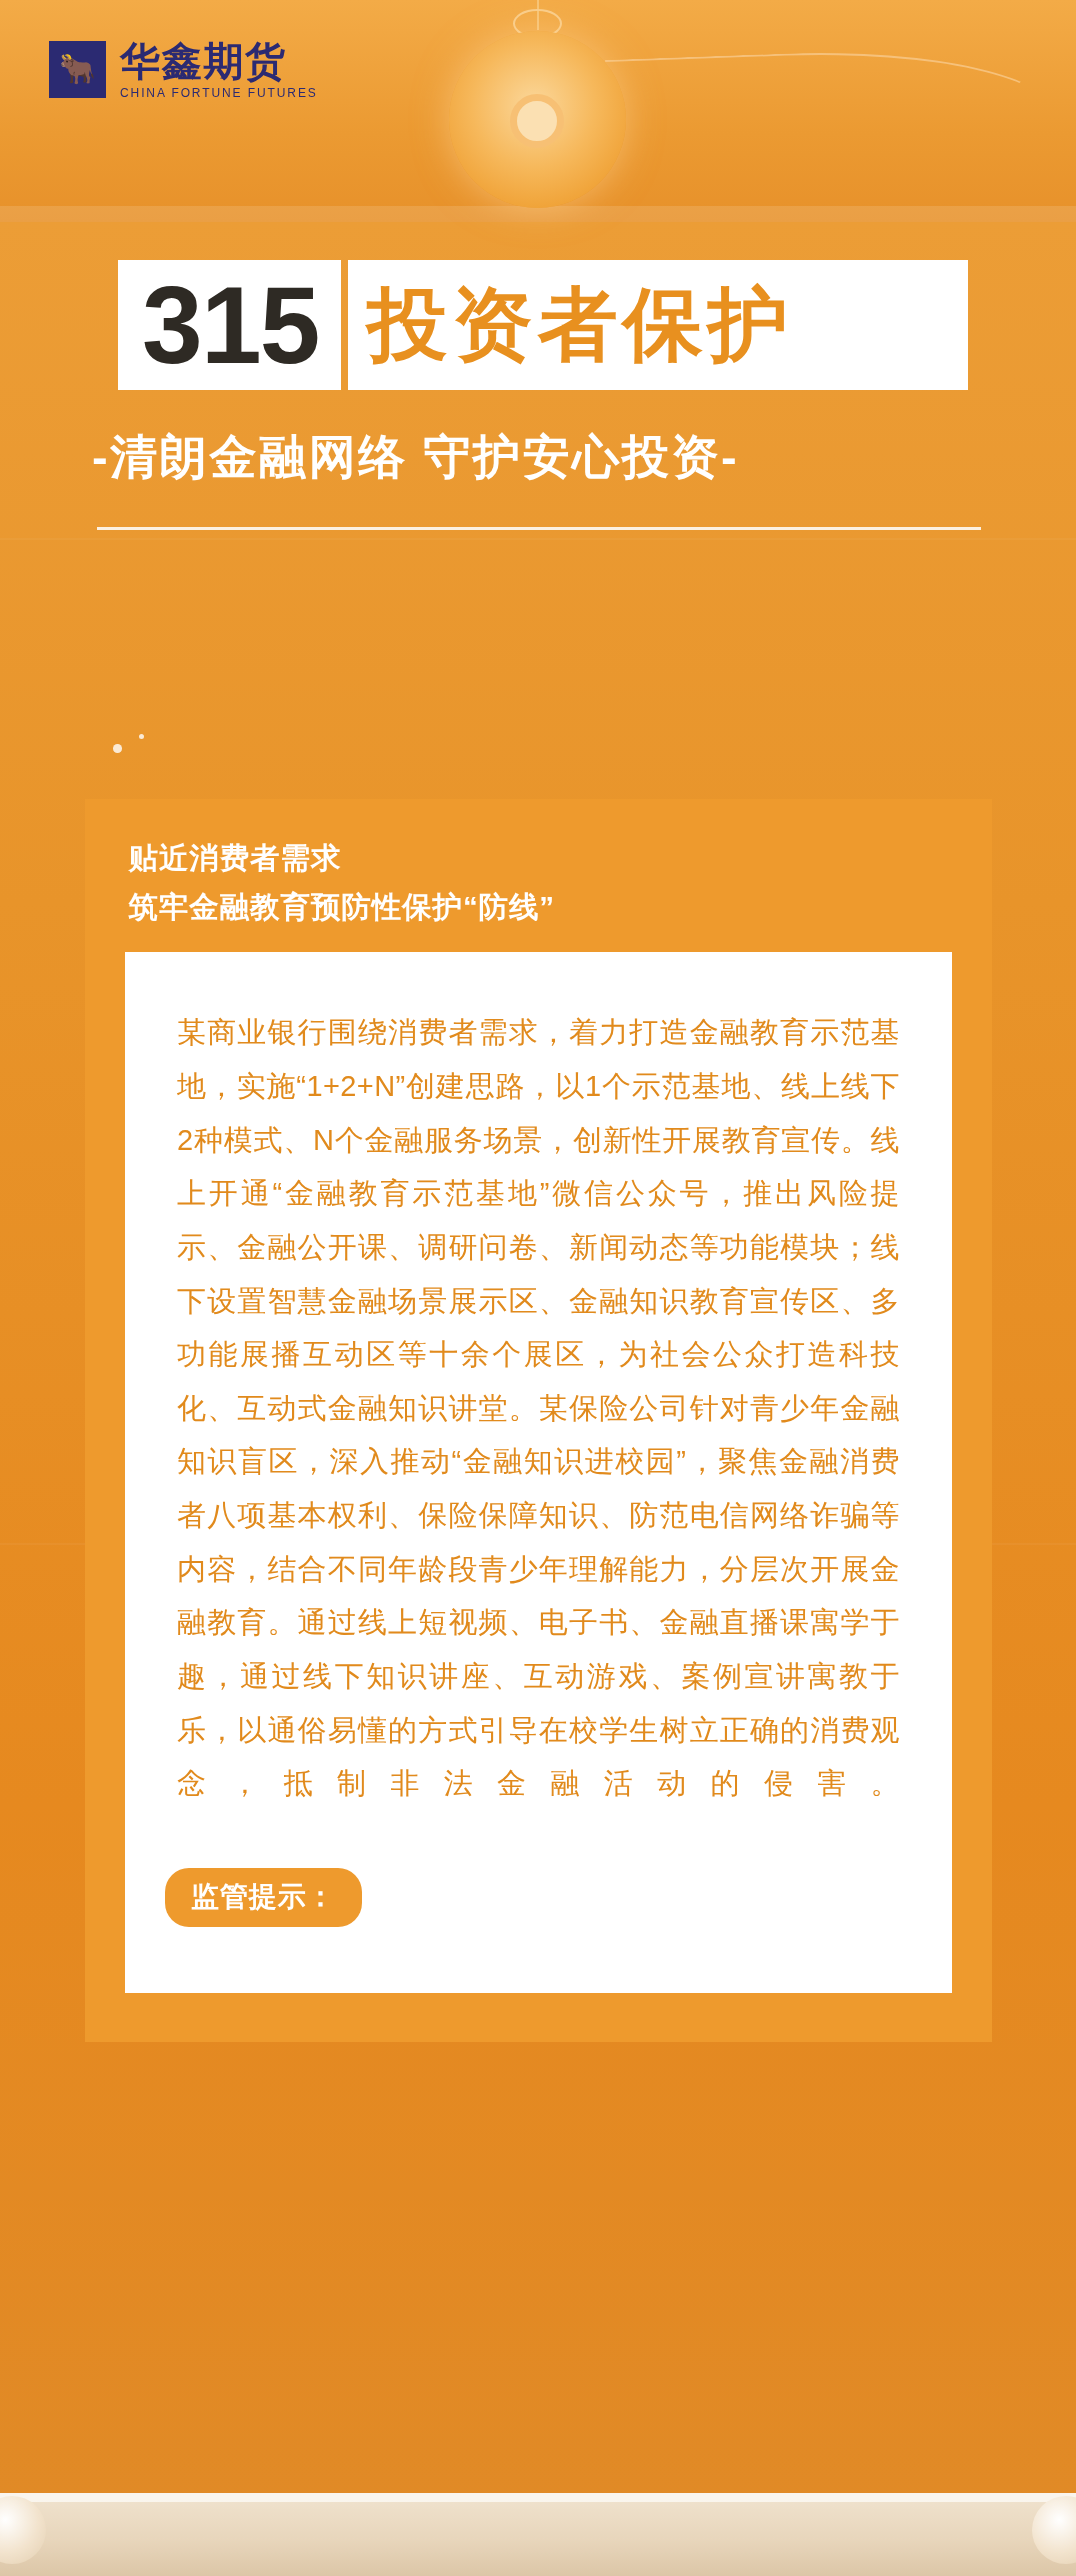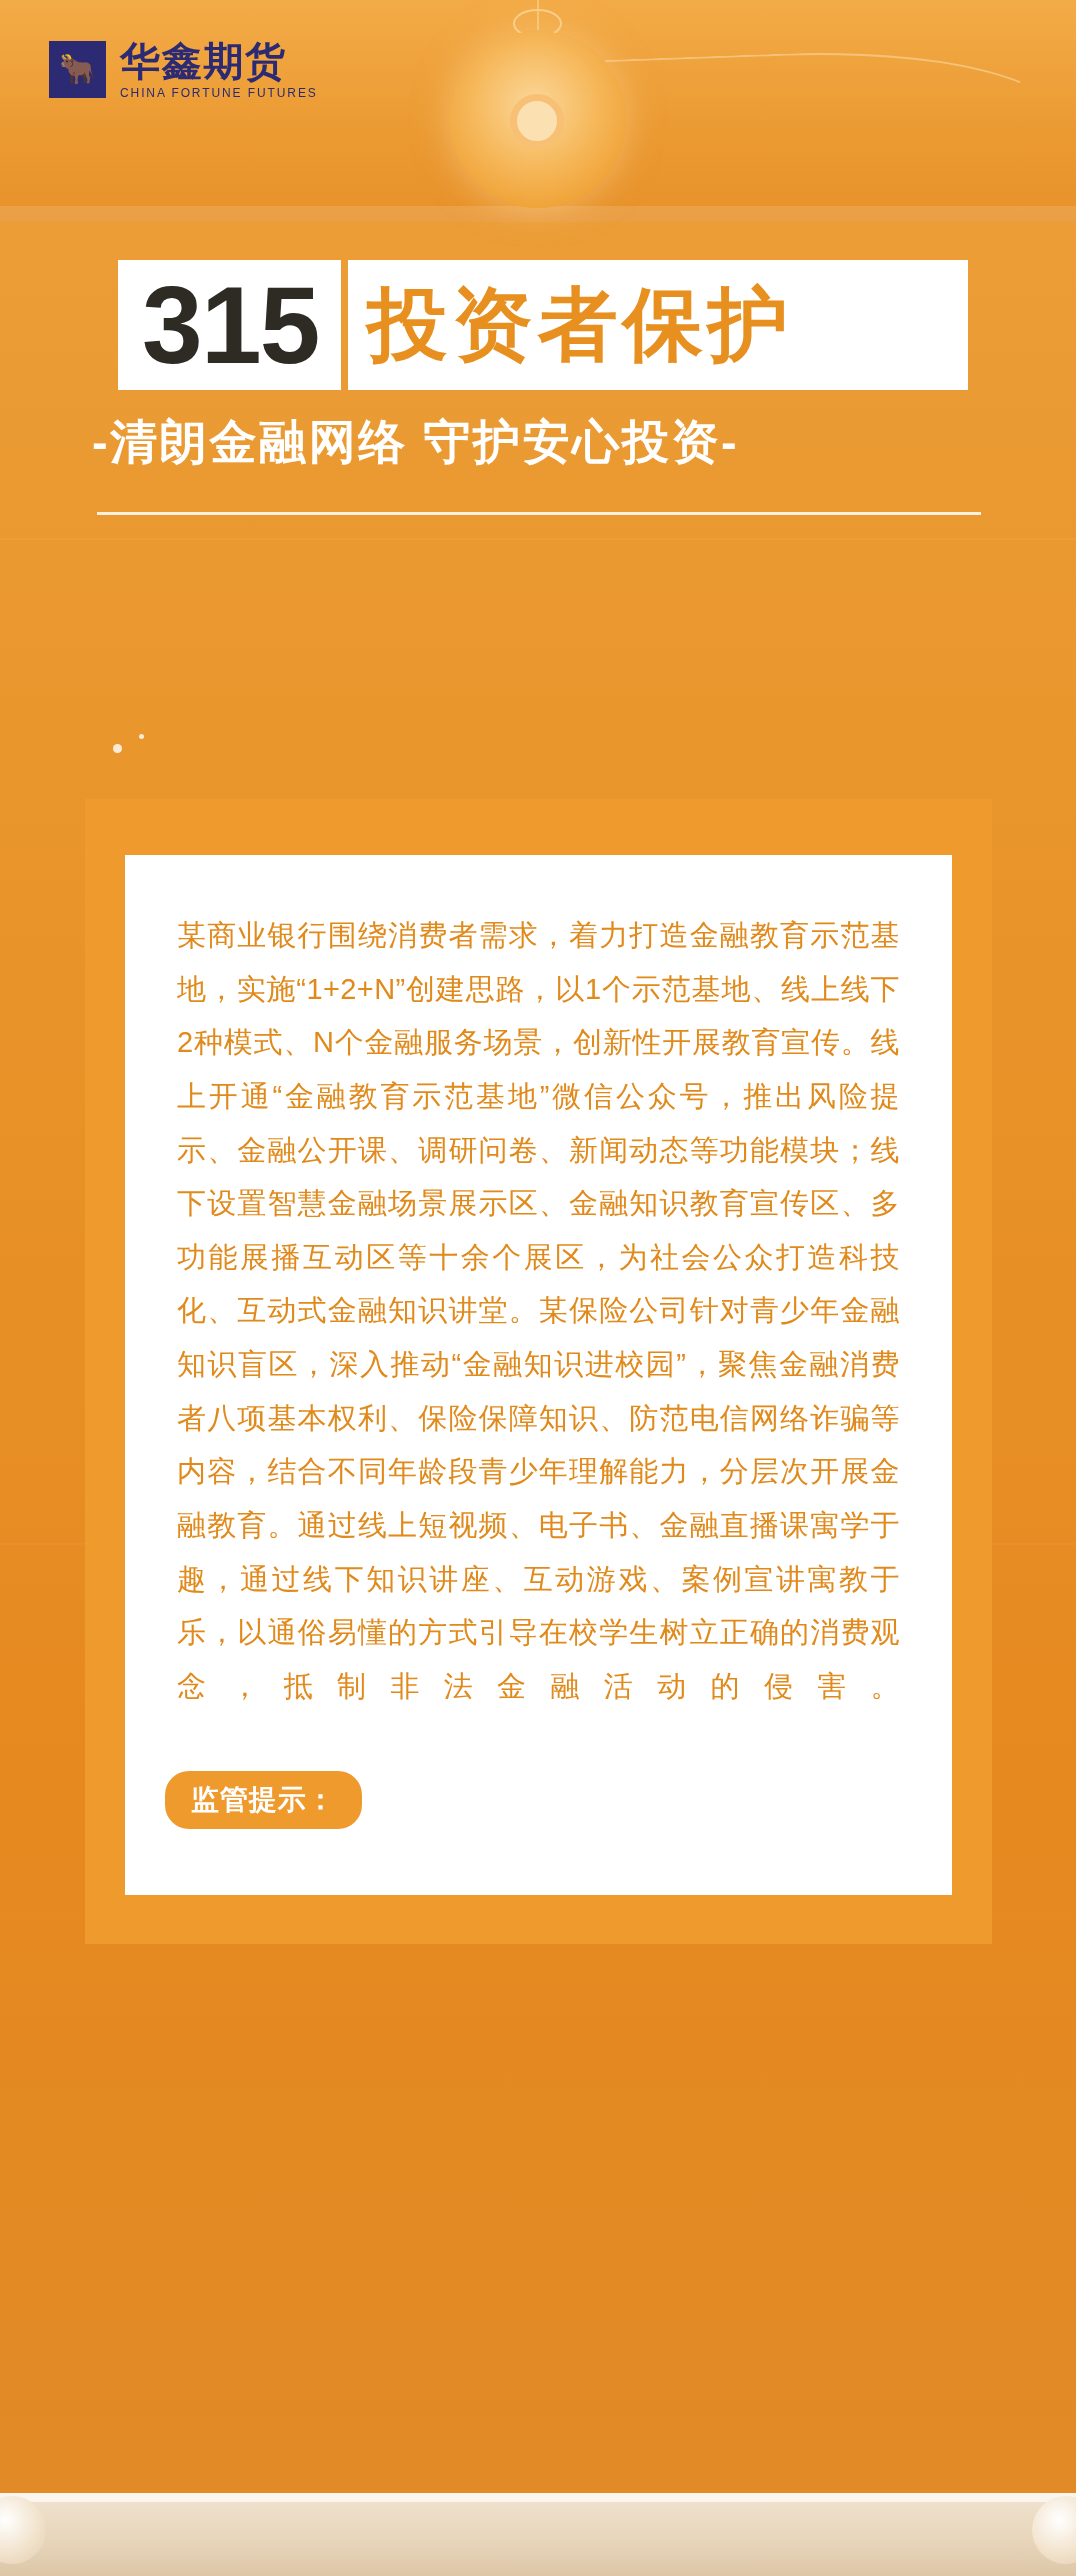--- a/index.html
+++ b/index.html
@@ -150,21 +150,21 @@
     color: #ffffff;
     font-size: 90px;
     font-weight: bold;
     letter-spacing: 5.2px;
     line-height: 1.1;
     font-family: "Liberation Sans", sans-serif;
     text-shadow: 0 1.7px 0 rgba(180,100,10,.18);
   }
   .title-sub {
     margin-left: 92px;
-    margin-top: 21px;
+    margin-top: 36px;
     color: #ffffff;
     font-size: 47px;
     font-weight: bold;
     letter-spacing: 2.6px;
     font-family: "Liberation Sans", sans-serif;
   }
   .divider {
     margin: 38px 0 0 97px;
     width: 884px;
     height: 2.6px;
@@ -294,20 +294,24 @@
       <div class="num-315">315</div>
       <div class="tag-invest">投资者保护</div>
     </div>
     <div class="title-sub">-清朗金融网络 守护安心投资-</div>
     <div class="divider"></div>
   </div>
   <div class="dot-a"></div>
   <div class="dot-b"></div>
 
   <div class="card">
+    <div class="card-heading">
+      <span class="l1">贴近消费者需求</span>
+      <span class="l2">筑牢金融教育预防性保护“防线”</span>
+    </div>
 
     <div class="inner">
       <p class="body-p">某商业银行围绕消费者需求，着力打造金融教育示范基地，实施“1+2+N”创建思路，以1个示范基地、线上线下2种模式、N个金融服务场景，创新性开展教育宣传。线上开通“金融教育示范基地”微信公众号，推出风险提示、金融公开课、调研问卷、新闻动态等功能模块；线下设置智慧金融场景展示区、金融知识教育宣传区、多功能展播互动区等十余个展区，为社会公众打造科技化、互动式金融知识讲堂。某保险公司针对青少年金融知识盲区，深入推动“金融知识进校园”，聚焦金融消费者八项基本权利、保险保障知识、防范电信网络诈骗等内容，结合不同年龄段青少年理解能力，分层次开展金融教育。通过线上短视频、电子书、金融直播课寓学于趣，通过线下知识讲座、互动游戏、案例宣讲寓教于乐，以通俗易懂的方式引导在校学生树立正确的消费观念，抵制非法金融活动的侵害。</p>
       <div class="tip-badge">监管提示：</div>
     </div>
   </div>
 
   <div class="bottom-scroll">
     <div class="bottom-knob-l"></div>
     <div class="bottom-knob-r"></div>

